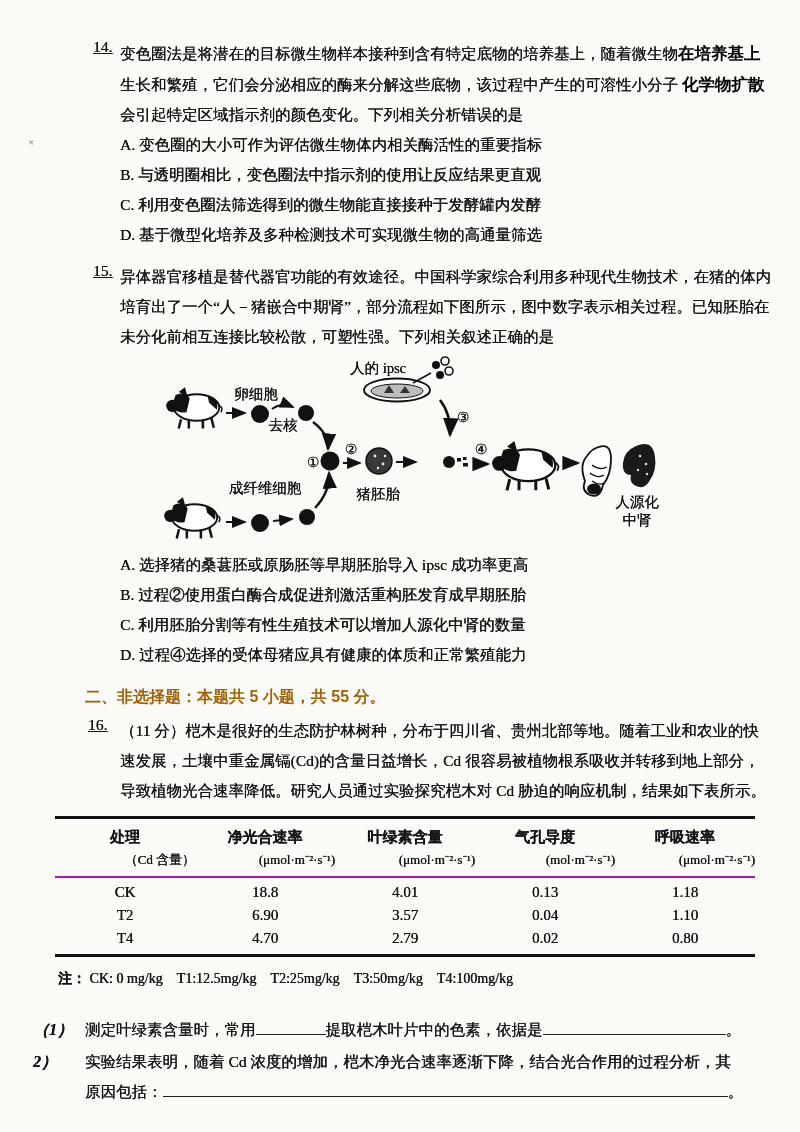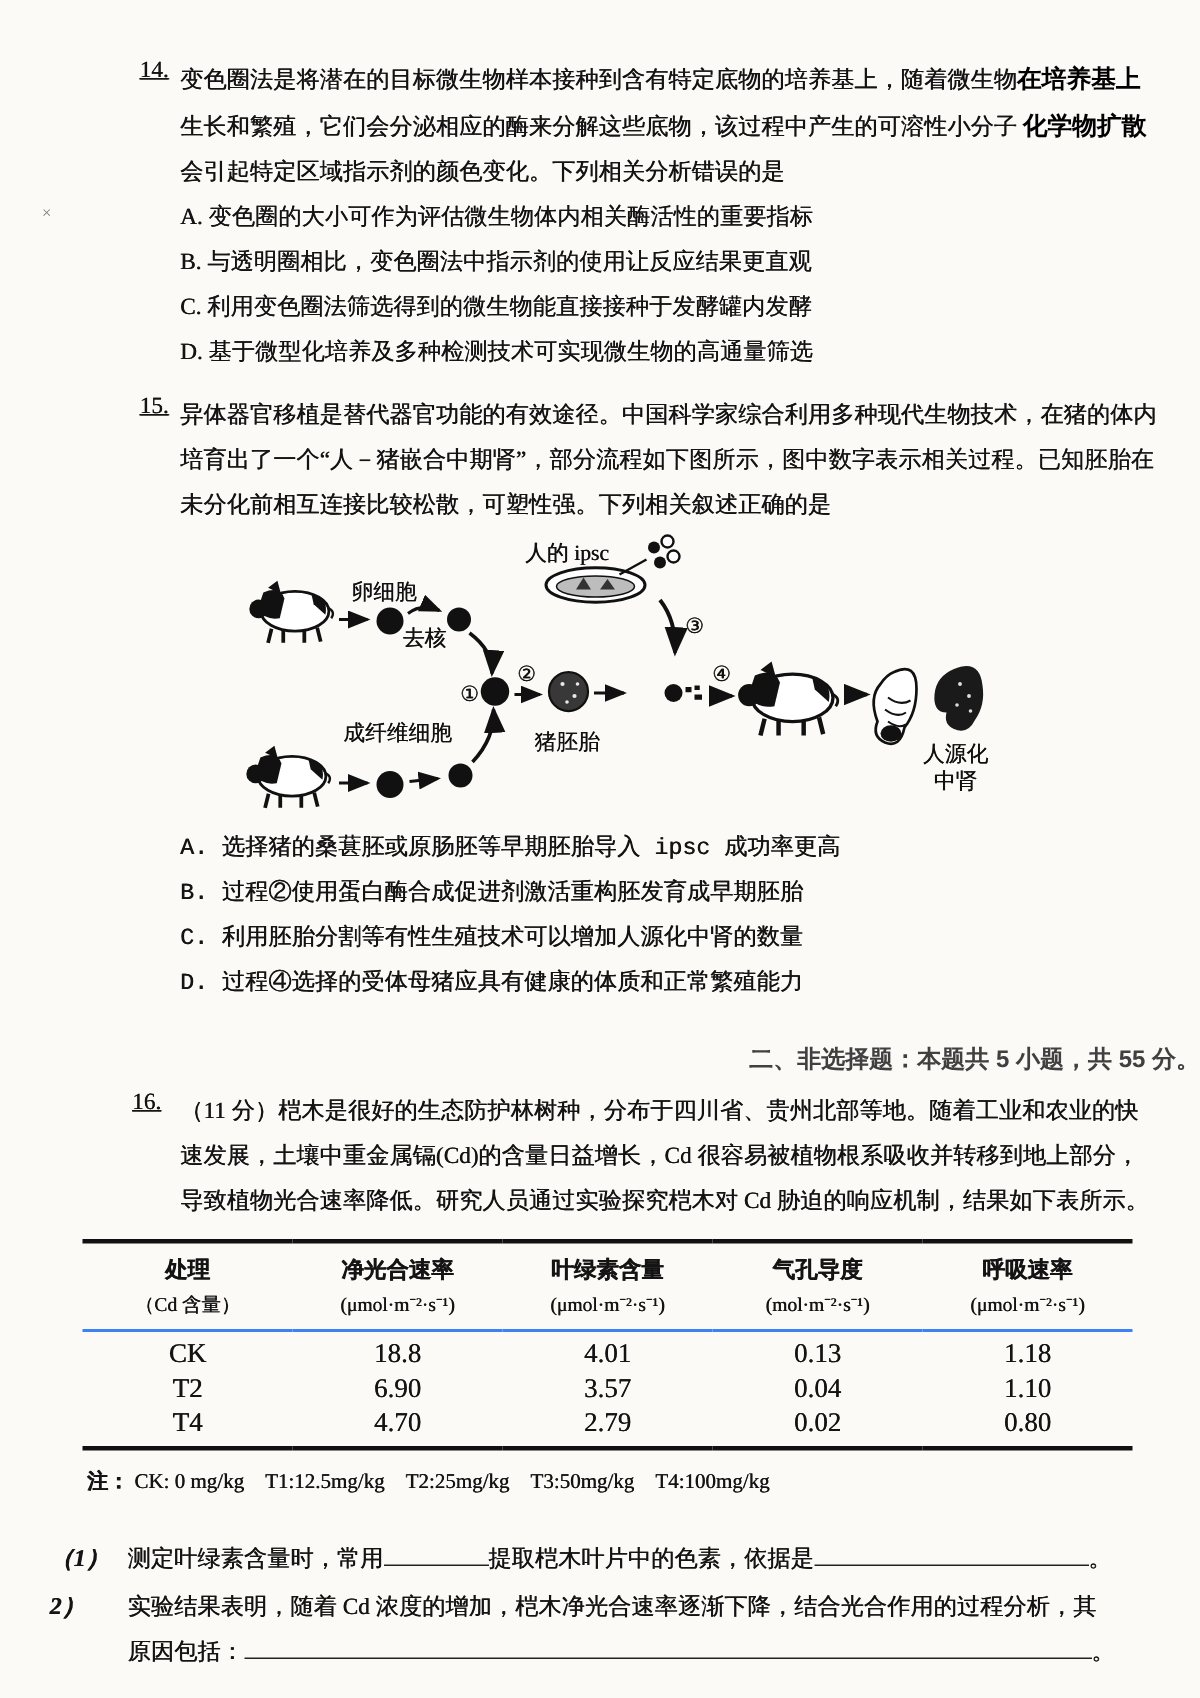--- a/index.html
+++ b/index.html
@@ -35,46 +35,47 @@
   
   .diagram{margin-left:100px;width:580px;height:190px;}
   .diagram svg{display:block;}
   .diagram text{
     font-family:"Liberation Serif", serif;
     font-size:14.5px;fill:#111;
   }
   .diagram text.step{font-size:14px;}
   
   .section-head{
-    margin:24px 0 0 85px;
+    margin:14px 0 0 85px;
     font-family:"Liberation Sans", sans-serif;
-    font-weight:700;font-size:16px;color:#404040;
-    line-height:26px;text-shadow:none;text-align:right;
+    font-weight:700;font-size:16px;color:#a16207;
+    line-height:26px;text-shadow:none;
   }
   #q16{margin-top:6px;}
   
   table.data{
     margin:10px 0 0 55px;
     width:700px;
     border-collapse:collapse;
     border-top:3px solid #111;
     border-bottom:3px solid #111;
     text-align:center;
   }
   table.data thead tr.hname th{
     font-weight:700;font-size:15px;
     padding:6px 0 0 0;line-height:24px;
   }
   table.data thead tr.hunit th{
     font-weight:400;font-size:13px;
     padding:0 0 5px 0;line-height:22px;
-    border-bottom:2px solid #3b82f6;
+    border-bottom:2px solid #a21caf;
+    text-align:right;
   }
   table.data tbody td{
-    font-size:18px;line-height:23px;padding:0;
+    font-size:15px;line-height:23px;padding:0;
   }
   table.data tbody tr:first-child td{padding-top:3px;}
   table.data tbody tr:last-child td{padding-bottom:4px;}
   
   .note{margin:10px 0 0 58px;font-size:14px;line-height:24px;}
   .note .note-label{font-weight:700;}
   .sub{position:relative;padding-left:85px;line-height:30px;}
   .sub .sub-num{
     position:absolute;left:33px;top:0;
     font-style:italic;font-weight:700;font-size:16px;
@@ -202,21 +203,21 @@
       <path d="M536 94 q17 -7 19 11 q2 13 -5 23 q-5 10 -14 6 q-7 -3 -5 -11 q-9 0 -8 -12 q1 -12 13 -17 Z" fill="#1a1a1a"></path>
       <circle cx="540" cy="104" r="1.3" fill="#ddd"></circle>
       <circle cx="546" cy="112" r="1.3" fill="#ddd"></circle>
       <circle cx="538" cy="118" r="1.2" fill="#ddd"></circle>
       <circle cx="547" cy="122" r="1.2" fill="#ddd"></circle>
       <text x="537" y="155" text-anchor="middle">人源化</text>
       <text x="537" y="173" text-anchor="middle">中肾</text>
     </svg>
   </div>
 
-  <div class="qblock" style="margin-top:8px;font-family:Liberation Mono, monospace;">
+  <div class="qblock" style="margin-top:8px;">
     <div class="qline">A. 选择猪的桑葚胚或原肠胚等早期胚胎导入 ipsc 成功率更高</div>
     <div class="qline">B. 过程②使用蛋白酶合成促进剂激活重构胚发育成早期胚胎</div>
     <div class="qline">C. 利用胚胎分割等有性生殖技术可以增加人源化中肾的数量</div>
     <div class="qline">D. 过程④选择的受体母猪应具有健康的体质和正常繁殖能力</div>
   </div>
 
   <div class="section-head">二、非选择题：本题共 5 小题，共 55 分。</div>
 
   <div class="qblock" id="q16">
     <span class="qnum" style="left:88px">16.</span>

